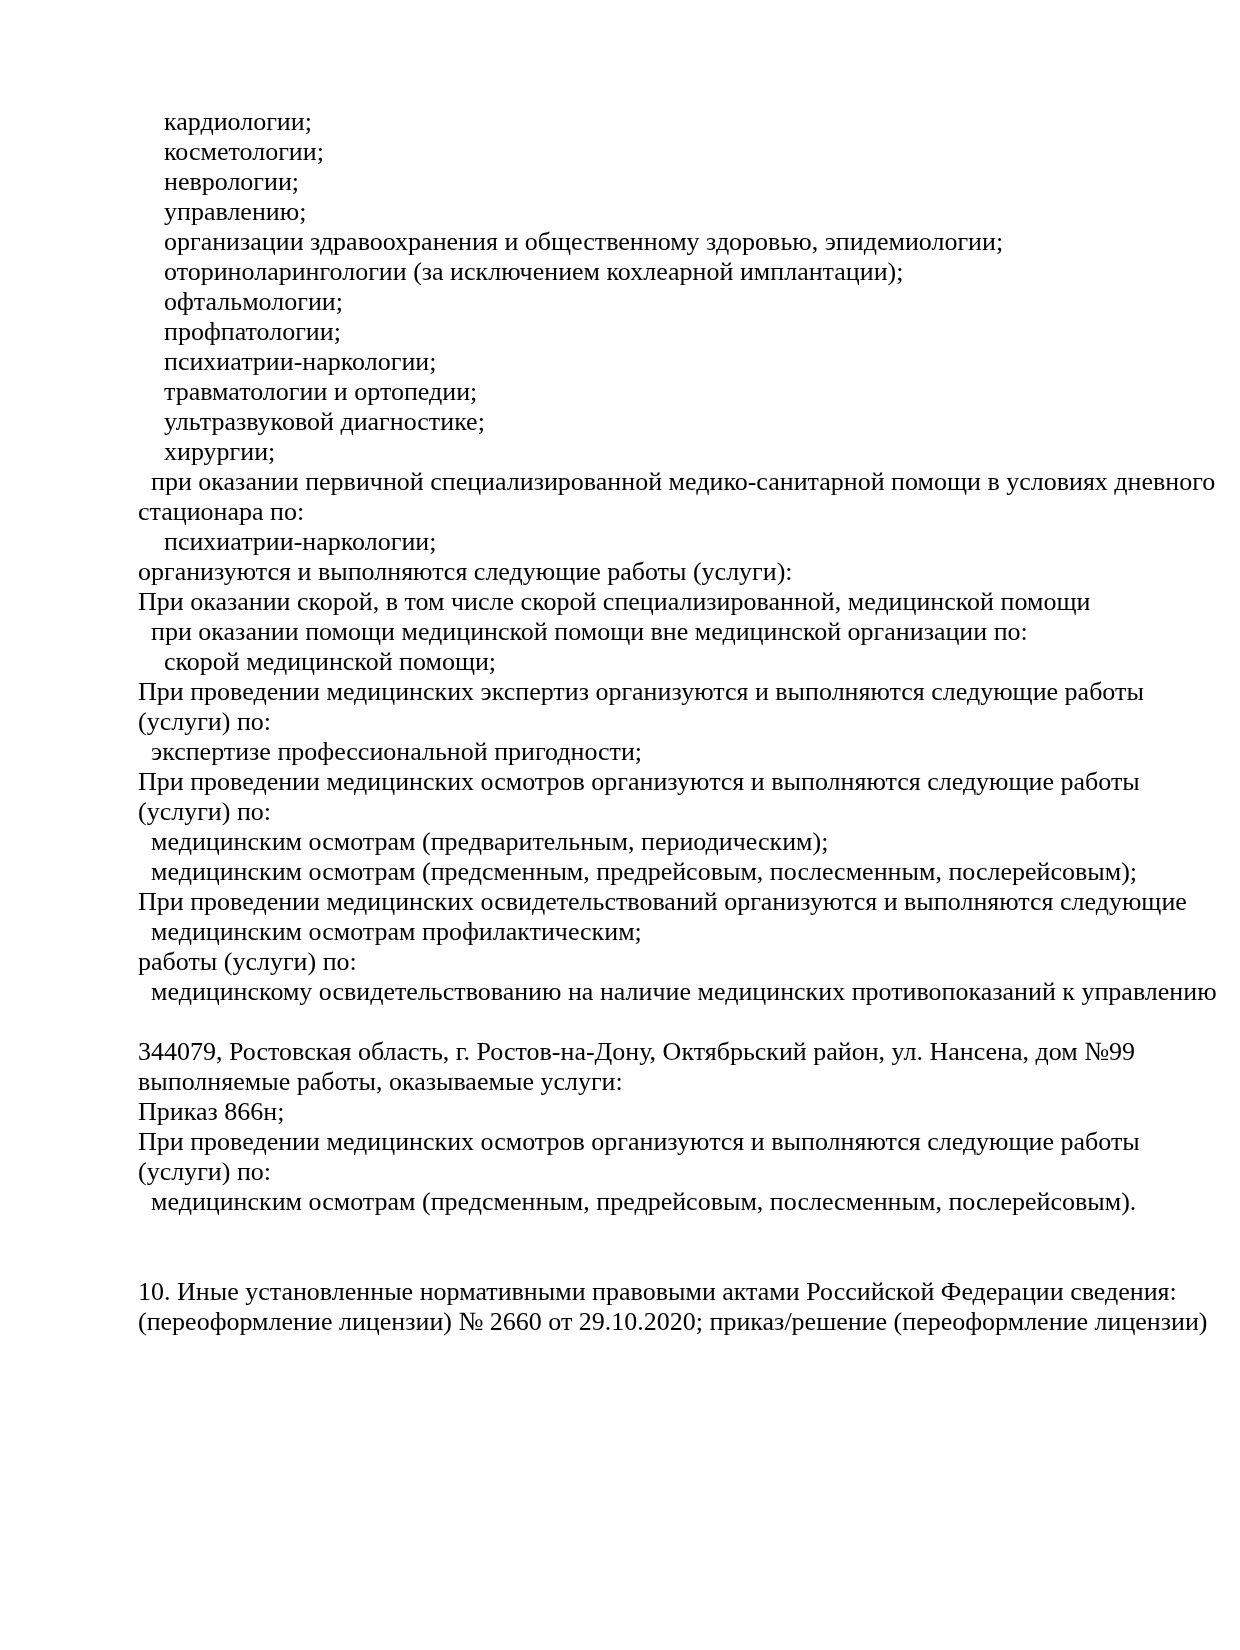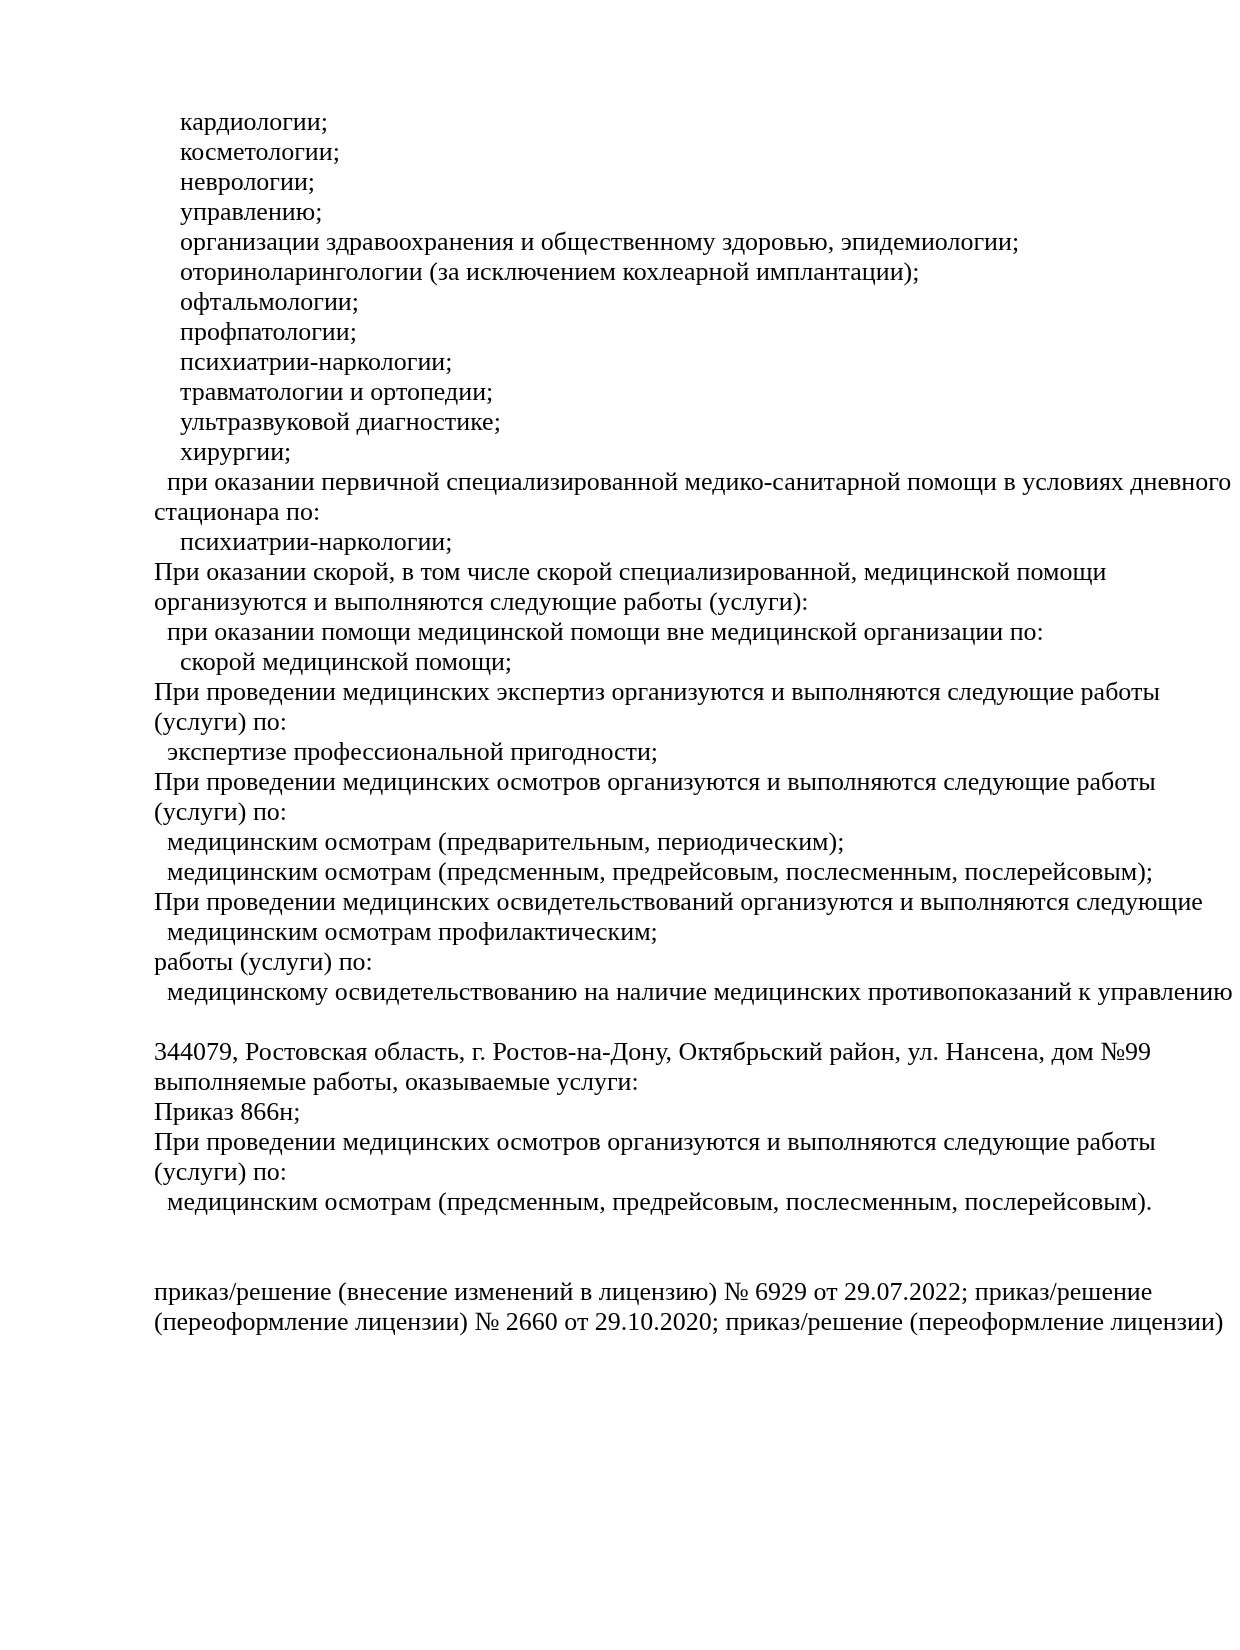--- a/index.html
+++ b/index.html
@@ -16,21 +16,20 @@
   .doc {
     position: absolute;
     left: 138px;
     top: 107px;
     right: 30px;
   }
   .line {
     white-space: pre;
     height: 30px;
     line-height: 30px;
-    margin-left: 16px;
   }
 </style>
 </head>
 <body>
 
 <div class="page">
   <div class="doc">
     <div class="line">    кардиологии;</div>
     <div class="line">    косметологии;</div>
     <div class="line">    неврологии;</div>
@@ -39,22 +38,22 @@
     <div class="line">    оториноларингологии (за исключением кохлеарной имплантации);</div>
     <div class="line">    офтальмологии;</div>
     <div class="line">    профпатологии;</div>
     <div class="line">    психиатрии-наркологии;</div>
     <div class="line">    травматологии и ортопедии;</div>
     <div class="line">    ультразвуковой диагностике;</div>
     <div class="line">    хирургии;</div>
     <div class="line">  при оказании первичной специализированной медико-санитарной помощи в условиях дневного</div>
     <div class="line">стационара по:</div>
     <div class="line">    психиатрии-наркологии;</div>
+    <div class="line">организуются и выполняются следующие работы (услуги):</div>
     <div class="line">При оказании скорой, в том числе скорой специализированной, медицинской помощи</div>
-    <div class="line">организуются и выполняются следующие работы (услуги):</div>
     <div class="line">  при оказании помощи медицинской помощи вне медицинской организации по:</div>
     <div class="line">    скорой медицинской помощи;</div>
     <div class="line">При проведении медицинских экспертиз организуются и выполняются следующие работы</div>
     <div class="line">(услуги) по:</div>
     <div class="line">  экспертизе профессиональной пригодности;</div>
     <div class="line">При проведении медицинских осмотров организуются и выполняются следующие работы</div>
     <div class="line">(услуги) по:</div>
     <div class="line">  медицинским осмотрам (предварительным, периодическим);</div>
     <div class="line">  медицинским осмотрам (предсменным, предрейсовым, послесменным, послерейсовым);</div>
     <div class="line">При проведении медицинских освидетельствований организуются и выполняются следующие</div>
@@ -63,16 +62,16 @@
     <div class="line">  медицинскому освидетельствованию на наличие медицинских противопоказаний к управлению</div>
     <div class="line"></div>
     <div class="line">344079, Ростовская область, г. Ростов-на-Дону, Октябрьский район, ул. Нансена, дом №99</div>
     <div class="line">выполняемые работы, оказываемые услуги:</div>
     <div class="line">Приказ 866н;</div>
     <div class="line">При проведении медицинских осмотров организуются и выполняются следующие работы</div>
     <div class="line">(услуги) по:</div>
     <div class="line">  медицинским осмотрам (предсменным, предрейсовым, послесменным, послерейсовым).</div>
     <div class="line"></div>
     <div class="line"></div>
-    <div class="line">приказ/решение (внесение изменений в лицензию) № 6929 от 29.07.2022; приказ/решение</div>
+    <div class="line">10. Иные установленные нормативными правовыми актами Российской Федерации сведения:</div>
     <div class="line">(переоформление лицензии) № 2660 от 29.10.2020; приказ/решение (переоформление лицензии)</div>
   </div>
 </div>
 
 </body></html>

